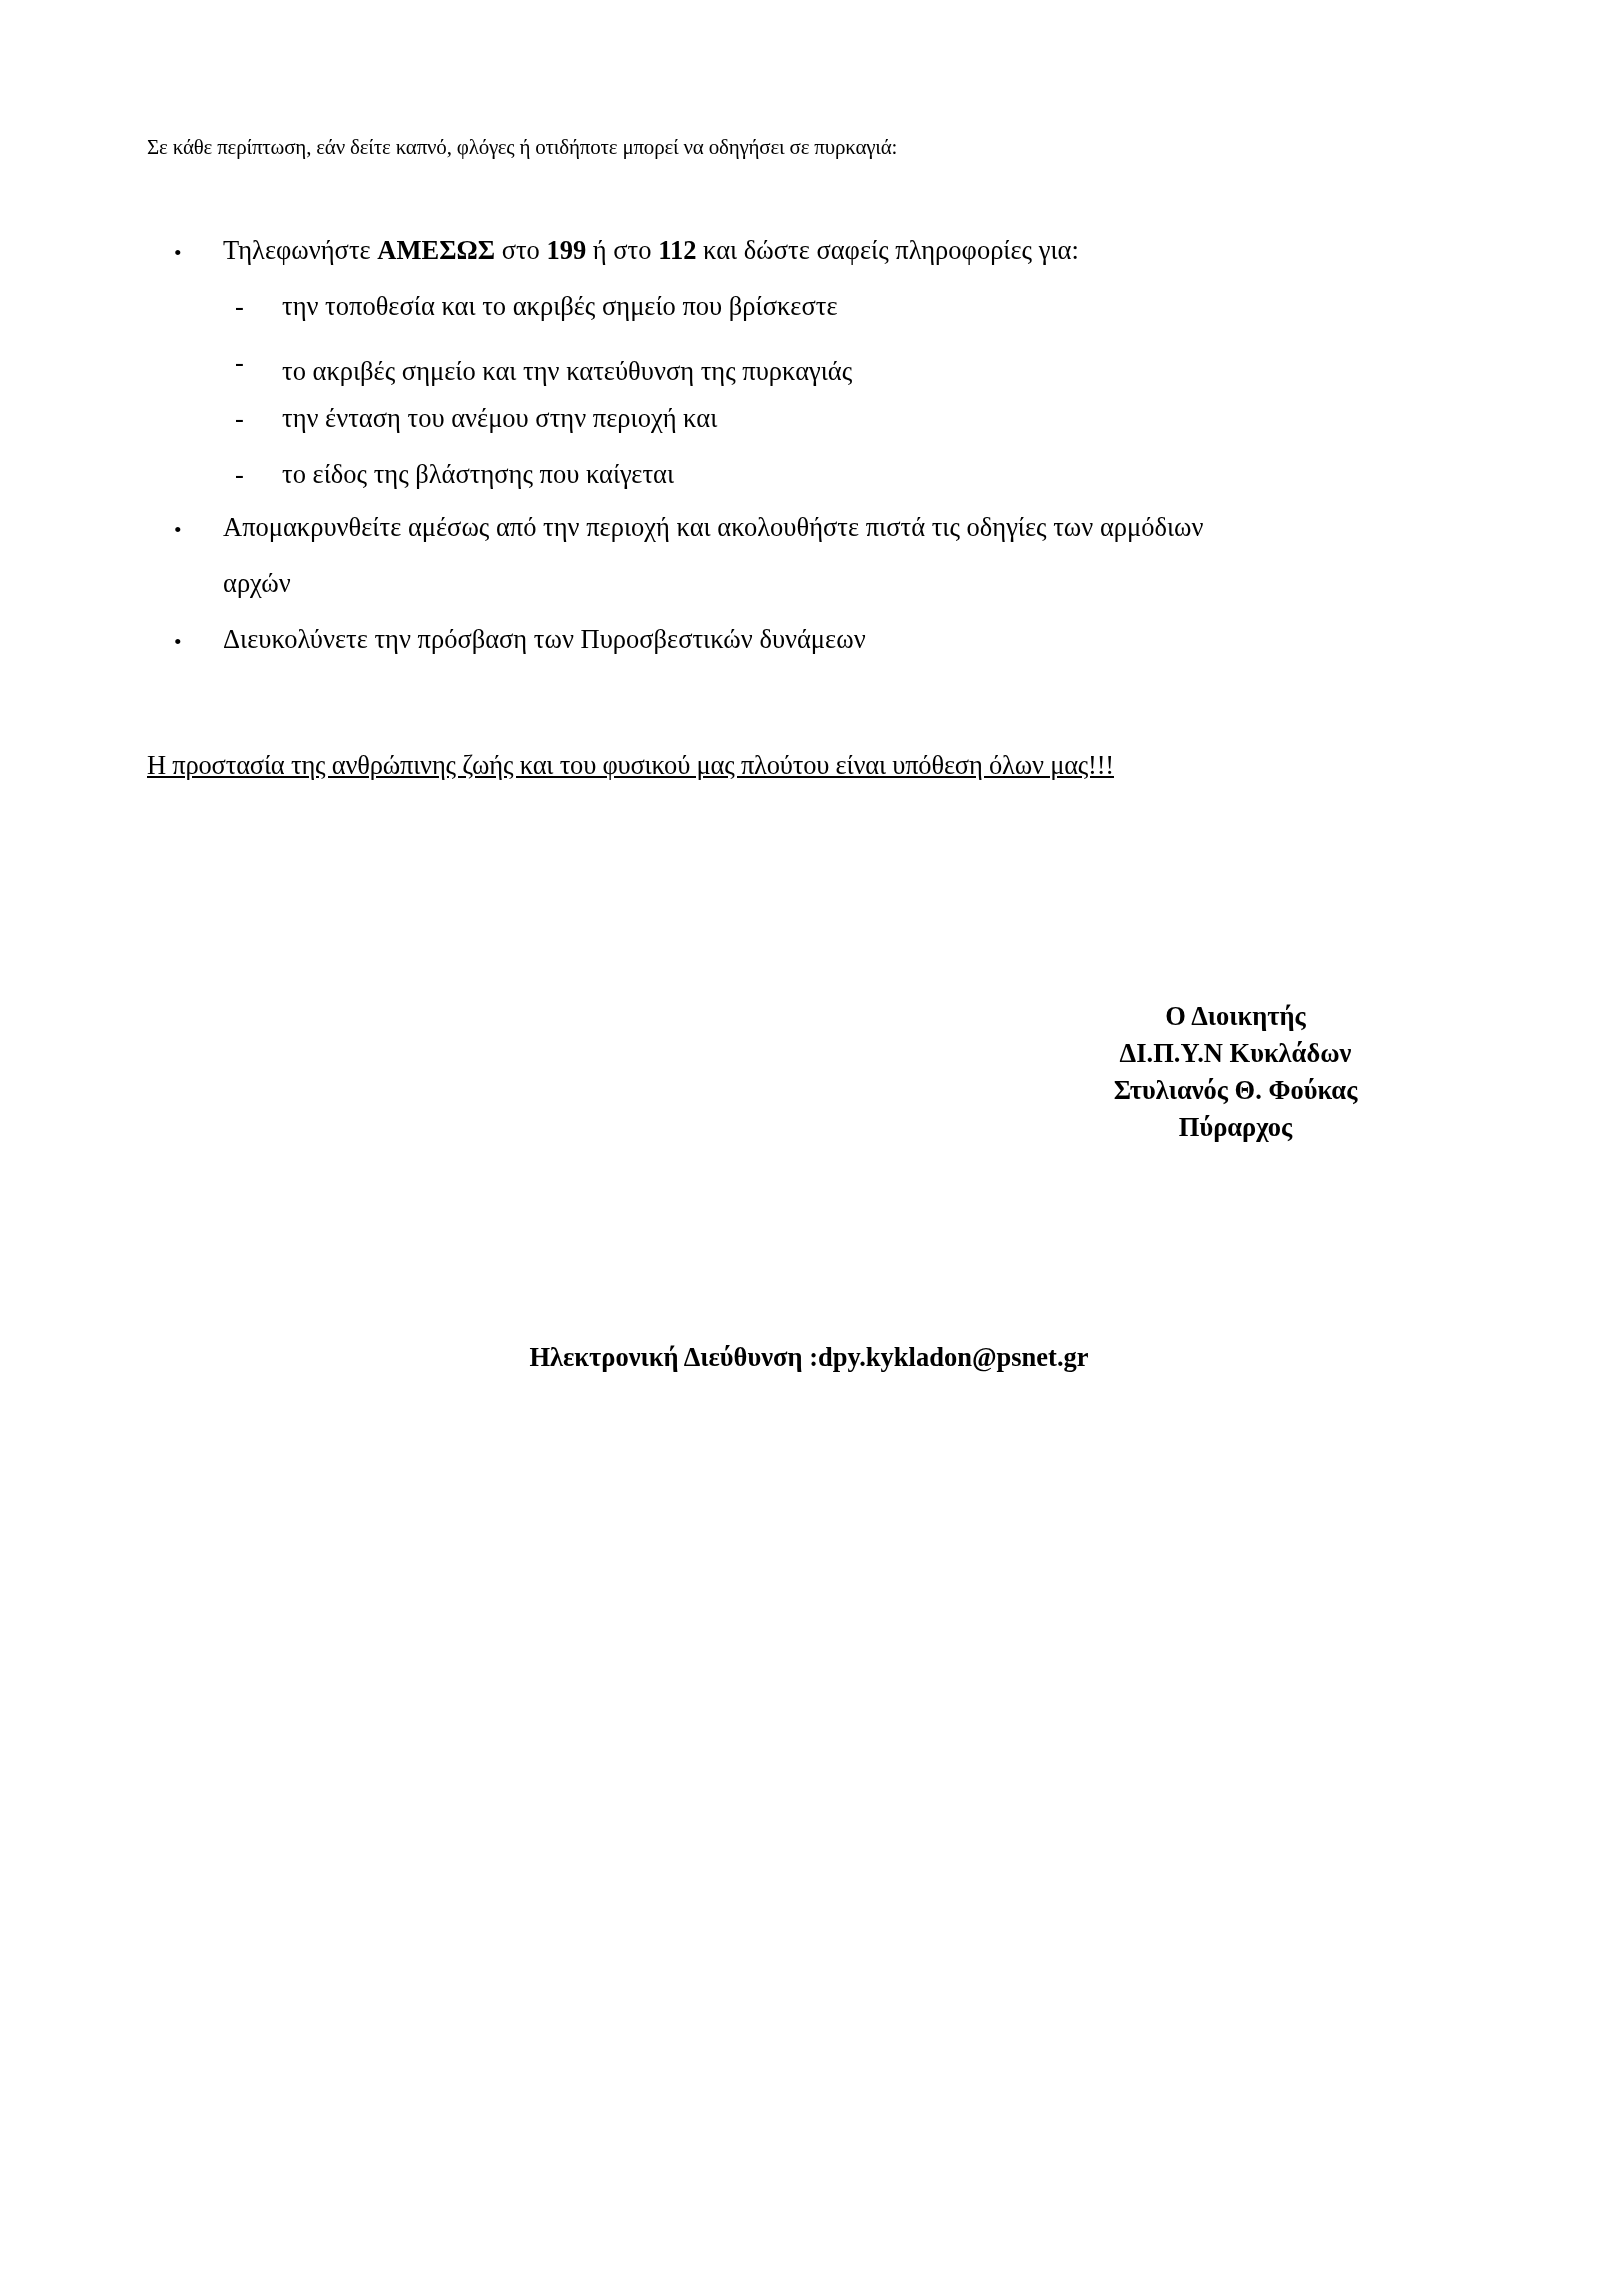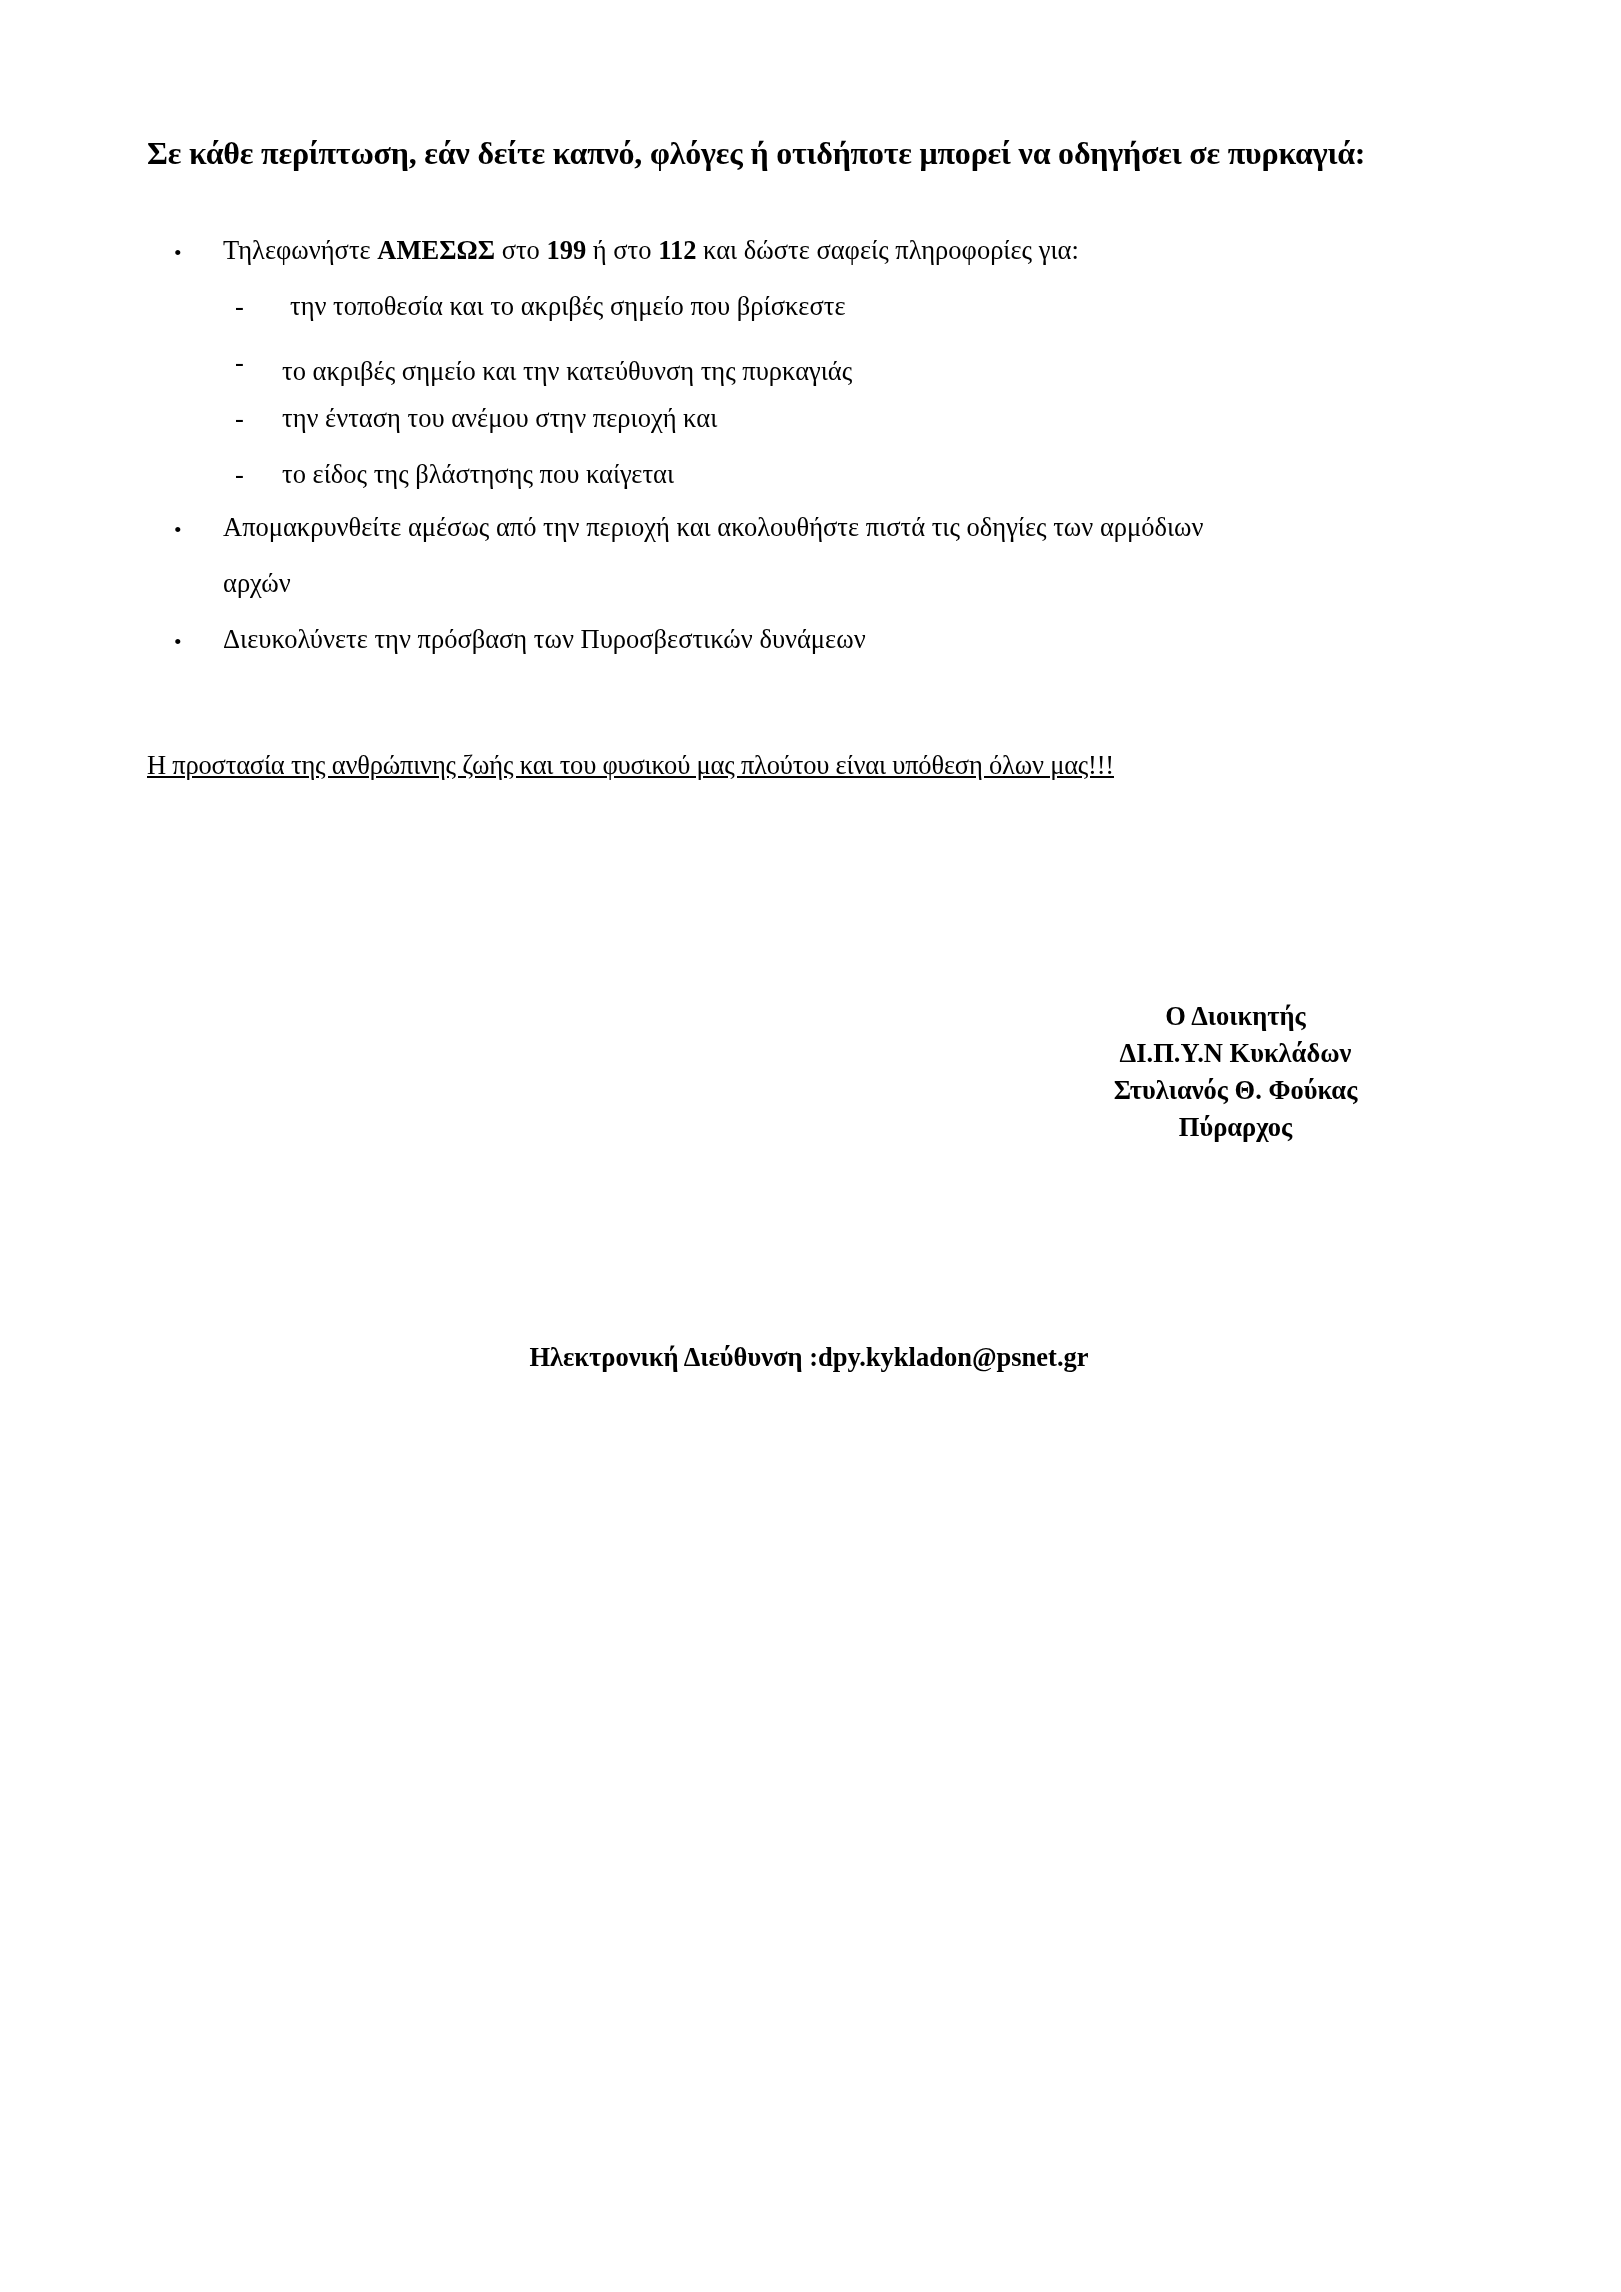--- a/index.html
+++ b/index.html
@@ -12,22 +12,22 @@
       height: 2293px;
       position: relative;
       overflow: hidden;
       font-family: "Liberation Serif", "DejaVu Serif", serif;
       color: #000000;
     }
     .heading {
       position: absolute;
       left: 147px;
       top: 135px;
-      font-size: 32px;
-      font-weight: bold;
+      font-size: 21px;
+      font-weight: normal;
       white-space: nowrap;
       letter-spacing: -0.2px;
     }
     .list {
       position: absolute;
       left: 0;
       top: 0;
       width: 100%;
     }
     .row {
@@ -83,21 +83,21 @@
   <div class="heading">Σε κάθε περίπτωση, εάν δείτε καπνό, φλόγες ή οτιδήποτε μπορεί να οδηγήσει σε πυρκαγιά:</div>
 
   <div class="list">
 
     <span class="bullet" style="left:174px; top:241px;">•</span>
     <div class="row" style="left:223px; top:235px;font-family:Liberation Serif, serif;">
       <span>Τηλεφωνήστε </span><b>ΑΜΕΣΩΣ</b><span> στο </span><b>199</b><span> ή στο </span><b>112</b><span> και δώστε σαφείς πληροφορίες για:</span>
     </div>
 
     <span class="dash" style="left:235px; top:291px;">-</span>
-    <div class="row" style="left:282px; top:291px;margin-left:8px;">την τοποθεσία και το ακριβές σημείο που βρίσκεστε</div>
+    <div class="row" style="left:282px; top:291px;">την τοποθεσία και το ακριβές σημείο που βρίσκεστε</div>
 
     <span class="dash" style="left:235px; top:347px;">-</span>
     <div class="row" style="left:282px; top:347px;margin-top:9px;">το ακριβές σημείο και την κατεύθυνση της πυρκαγιάς</div>
 
     <span class="dash" style="left:235px; top:403px;">-</span>
     <div class="row" style="left:282px; top:403px;">την ένταση του ανέμου στην περιοχή και</div>
 
     <span class="dash" style="left:235px; top:459px;">-</span>
     <div class="row" style="left:282px; top:459px;">το είδος της βλάστησης που καίγεται</div>
 

